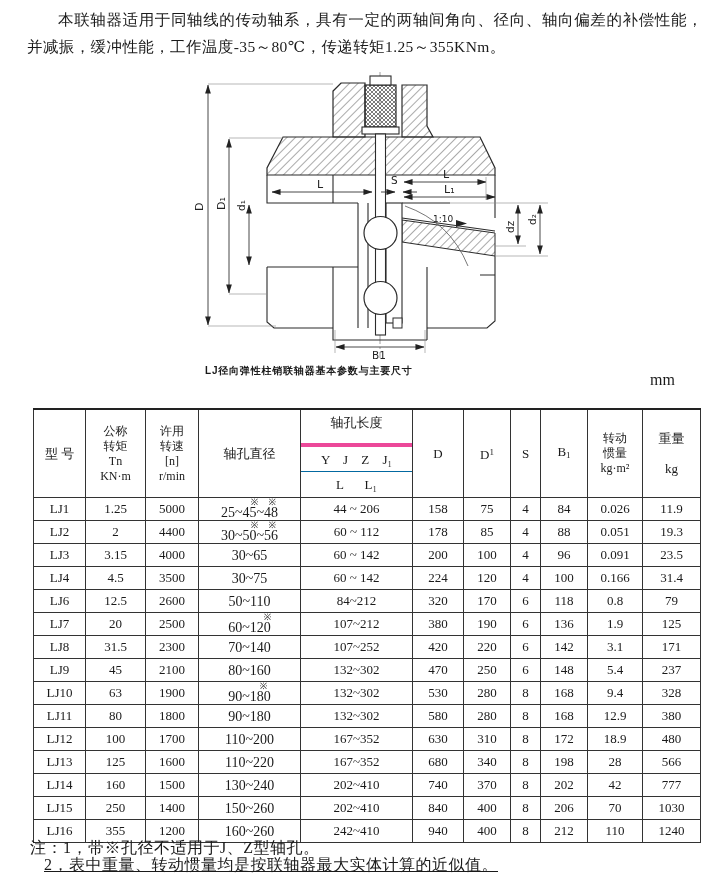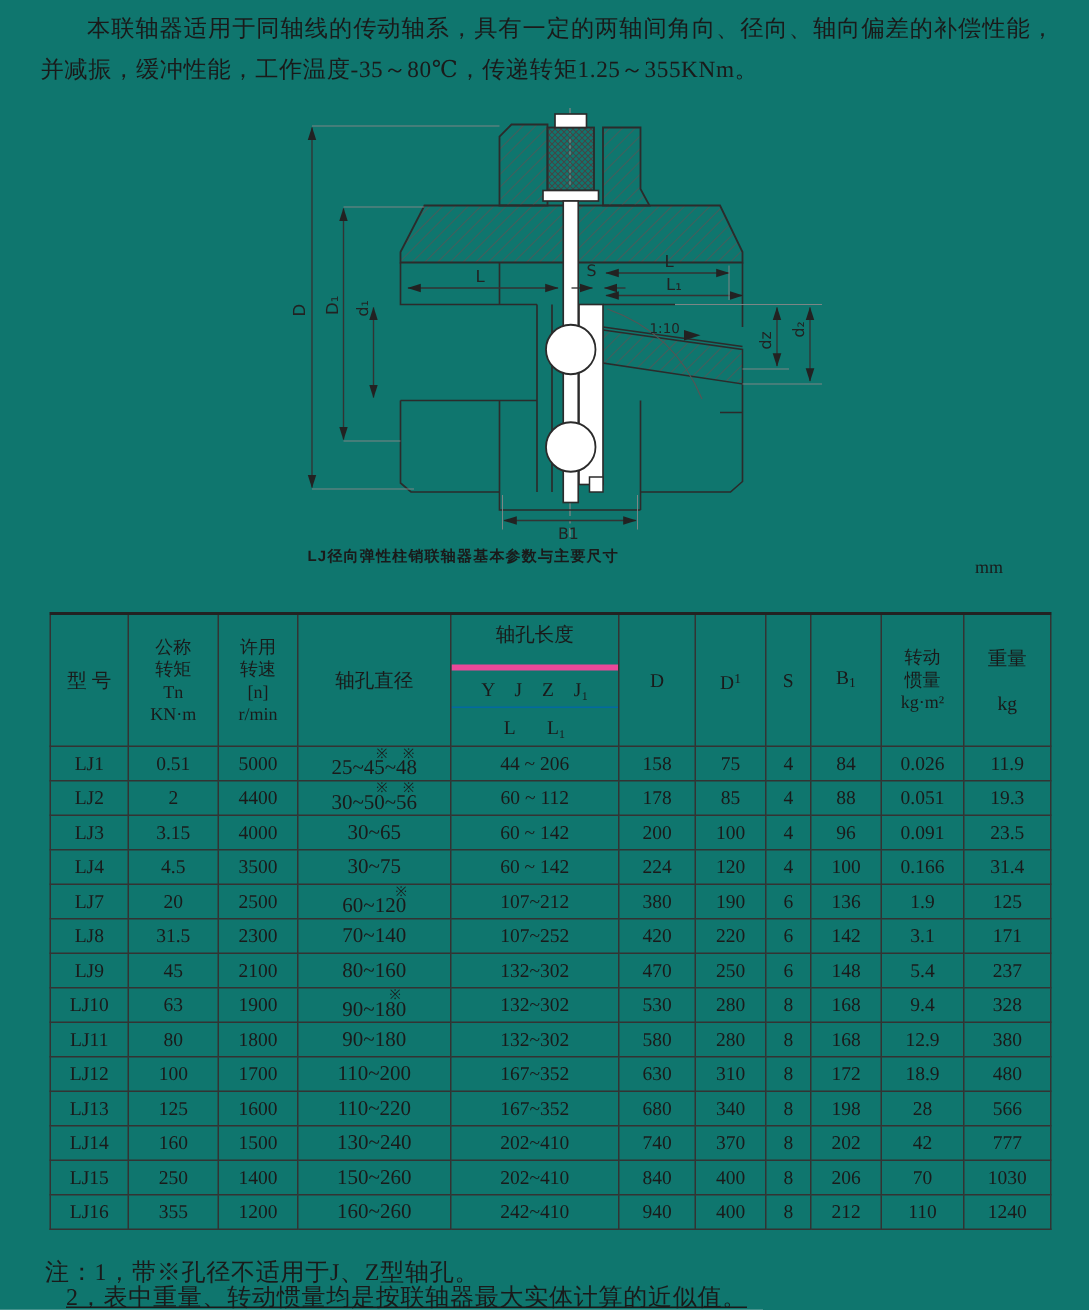--- a/index.html
+++ b/index.html
@@ -1,27 +1,27 @@
 <!DOCTYPE html>
 <html><head>
 <meta charset="utf-8">
 <style>
   * { margin:0; padding:0; box-sizing:border-box; }
   body { background:#e8e8e8; font-family:"Liberation Serif","DejaVu Serif",serif; }
-  .page { position:relative; width:726px; height:873px; background:#0f766e; margin:0 auto; overflow:hidden; color:#1a1a1a; }
+  .page { position:relative; width:726px; height:873px; background:#ffffff; margin:0 auto; overflow:hidden; color:#1a1a1a; }
 
   .intro { position:absolute; left:27px; top:6px; width:676px;
            font-size:15.5px; line-height:27px; text-align:justify; text-indent:2em;
            letter-spacing:0.4px; }
 
   .drawing { position:absolute; left:150px; top:70px; }
 
   .caption { position:absolute; left:205px; top:364px; font-family:"Liberation Sans","DejaVu Sans",sans-serif;
              font-weight:700; font-size:10px; letter-spacing:0.8px; }
-  .unit { position:absolute; left:650px; top:371px; font-size:12px;text-align:center; }
+  .unit { position:absolute; left:650px; top:371px; font-size:16px;text-align:center; }
 
   table.params { position:absolute; left:33px; top:408px; width:667px;
                  border-collapse:collapse; table-layout:fixed;
                  font-size:13px; }
   table.params { border:1.5px solid #222; border-top:2.2px solid #222; }
   table.params th, table.params td { border:1px solid #333; text-align:center; vertical-align:middle; padding:0; }
   table.params thead th { height:75px; font-weight:400; font-size:13px; line-height:15px; }
   .hdr-stack { white-space:pre-line; }
   .hdr-sub { font-size:12px; }
   th.len-col { padding:0; }
@@ -189,21 +189,21 @@
         <th>
             <div class="hdr-stack">重量
 
 kg</div>
           </th>
       </tr>
     </thead>
     <tbody>
         <tr>
       <td>LJ1</td>
-      <td>0.51</td>
+      <td>1.25</td>
       <td>5000</td>
       <td class="bore-cell">
         <div class="bore-wrap">
           <div class="marks" style="transform: translateX(14px);">※ ※</div>
           <div class="bore-val">25~45~48</div>
         </div>
       </td>
       <td class="len-val">44 ~ 206</td>
       <td>158</td>
       <td>75</td>
@@ -260,20 +260,38 @@
       </td>
       <td class="len-val">60 ~ 142</td>
       <td>224</td>
       <td>120</td>
       <td>4</td>
       <td>100</td>
       <td>0.166</td>
       <td>31.4</td>
     </tr>
         <tr>
+      <td>LJ6</td>
+      <td>12.5</td>
+      <td>2600</td>
+      <td class="bore-cell">
+        <div class="bore-wrap">
+
+          <div class="bore-val">50~110</div>
+        </div>
+      </td>
+      <td class="len-val">84~212</td>
+      <td>320</td>
+      <td>170</td>
+      <td>6</td>
+      <td>118</td>
+      <td>0.8</td>
+      <td>79</td>
+    </tr>
+        <tr>
       <td>LJ7</td>
       <td>20</td>
       <td>2500</td>
       <td class="bore-cell">
         <div class="bore-wrap">
           <div class="marks" style="transform: translateX(18px);">※</div>
           <div class="bore-val">60~120</div>
         </div>
       </td>
       <td class="len-val">107~212</td>

